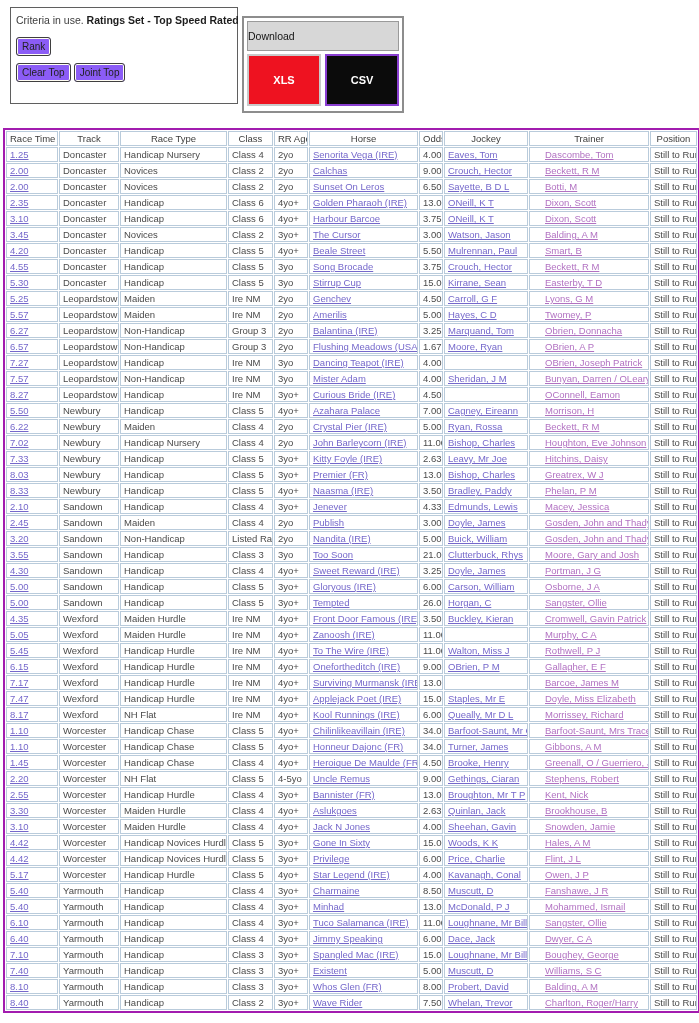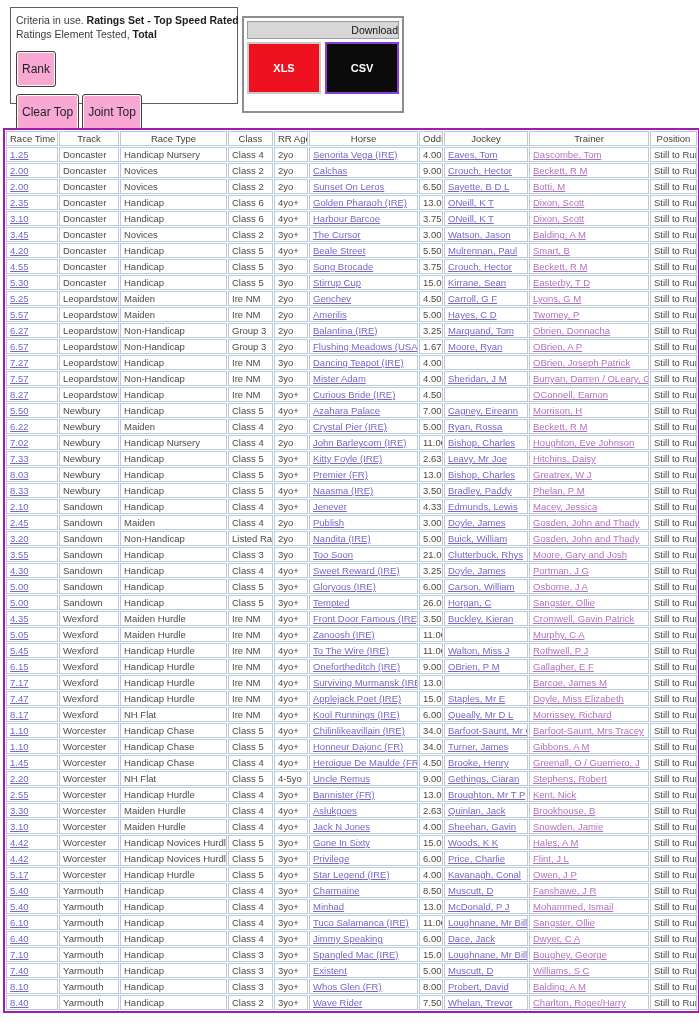--- a/index.html
+++ b/index.html
@@ -13,33 +13,33 @@
     position:absolute; left:10px; top:7px; width:228px; height:97px;
     border:1px solid #5f5f5f; box-sizing:border-box; padding:5px 2px 0 5px;
     font-size:10.5px; line-height:14px; white-space:nowrap; background:#fff;
   }
   .crit-line { color:#3c3c3c; }
   .crit-line b { color:#1d1d1d; }
   .btn-row { display:flex; gap:3px; }
   .btn-row.rank { margin-top:10px; }
   .btn-row.tops { margin-top:7px; }
   .beige-btn {
-    font-family:"Liberation Sans", sans-serif; font-size:12px; color:#222;
-    background:#f9a8d4; border:1px solid #3f3f3f; border-radius:3px;
-    padding:10px 5px; cursor:pointer; box-shadow:inset 0 0 0 1px #fffdf2;
+    font-family:"Liberation Sans", sans-serif; font-size:10px; color:#222;
+    background:#8b5cf6; border:1px solid #3f3f3f; border-radius:3px;
+    padding:3px 5px; cursor:pointer; box-shadow:inset 0 0 0 1px #fffdf2;
   }
 
   
   .download-box {
     position:absolute; left:242px; top:16px; width:162px; height:97px;
     border:2px solid #8d8d8d; box-sizing:border-box; padding:3px; background:#fff;
   }
   .download-header {
-    background:#d7d7d7; border:1px solid #9a9a9a; text-align:right;
-    font-size:10.5px; padding:2px 0; color:#141414;
+    background:#d7d7d7; border:1px solid #9a9a9a; text-align:left;
+    font-size:10.5px; padding:8px 0; color:#141414;
   }
   .dl-buttons { display:flex; gap:4px; margin-top:3px; }
   .dl-btn {
     flex:1; color:#ffffff; font-family:"Liberation Sans", sans-serif;
     font-weight:bold; font-size:11px; padding:18px 0; cursor:pointer; text-align:center;
   }
   .xls-btn { background:#ee1220; border:2px solid #c9c9c9; }
   .csv-btn { background:#0b0b0b; border:2px solid #8a3fd1; }
 
   
@@ -49,31 +49,30 @@
     table-layout:fixed; background:#fff;
   }
   .race-table th, .race-table td {
     border:1px solid #b9cbdb; background:#ffffff;
     font-size:9.5px; line-height:11px; height:11px; padding:1px 3px;
     white-space:nowrap; overflow:hidden; text-align:left; vertical-align:middle;
   }
   .race-table th { text-align:center; font-weight:normal; color:#3d3d3d; }
   .race-table td { color:#4a4a4a; }
   .race-table a { color:#7568cb; text-decoration:underline; cursor:pointer; }
-  .race-table a.trainer { color:#b272c2; }
+  .race-table a.trainer { color:#b272c2;margin-left:12px; }
 
   .c0{width:52px}.c1{width:60px}.c2{width:107px}.c3{width:45px}.c4{width:34px}
   .c5{width:109px}.c6{width:24px}.c7{width:84px}.c8{width:120px}.c9{width:47px}
 </style>
 </head>
 <body>
 
 <div class="criteria-box">
   <div class="crit-line"><span>Criteria in use. </span><b>Ratings Set - Top Speed Rated</b></div>
-  <div class="crit-line"><span>Ratings Element Tested, </span><b>Total</b></div>
   <div class="btn-row rank">
     <button class="beige-btn">Rank</button>
   </div>
   <div class="btn-row tops">
     <button class="beige-btn">Clear Top</button>
     <button class="beige-btn">Joint Top</button>
   </div>
 </div>
 
 <div class="download-box">

